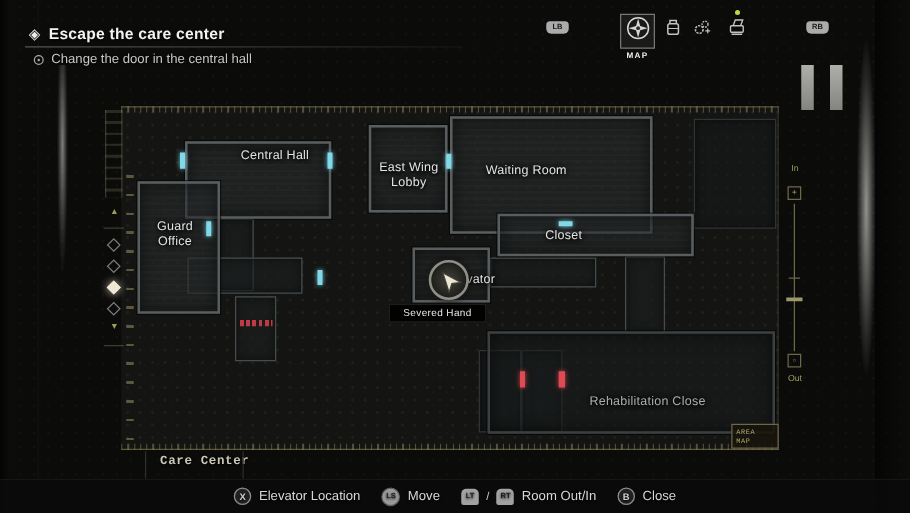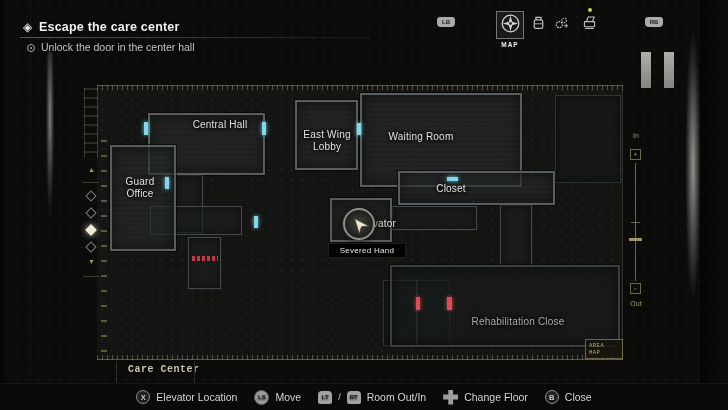--- a/index.html
+++ b/index.html
@@ -133,21 +133,21 @@
 <div class="abs streak-left"></div>
 <div class="abs streak-right"></div>
 <div class="abs seam-right"></div>
 <div class="abs pause-bar" style="left:641px;"></div>
 <div class="abs pause-bar" style="left:664px;"></div>
 
 <span class="abs quest-bullet">◈</span>
 <div class="abs quest-title">Escape the care center</div>
 <div class="abs quest-divider"></div>
 <span class="abs subtask-icon"></span>
-<div class="abs subtask-text">Unlock the door in the center hall</div>
+<div class="abs subtask-text">Change the door in the central hall</div>
 
 <div class="abs bumper" style="left:437px;">LB</div>
 <div class="abs tab-box">
   <span>
     <svg viewBox="0 0 24 24" width="21" height="21">
       <circle cx="12" cy="12" r="9.5" fill="none" stroke="#d6d6d6" stroke-width="1.4"></circle>
       <path d="M12 3.2 L13.9 10.1 L20.8 12 L13.9 13.9 L12 20.8 L10.1 13.9 L3.2 12 L10.1 10.1 Z" fill="#d6d6d6"></path>
       <circle cx="12" cy="12" r="1.7" fill="#2a2a2a"></circle>
     </svg>
   </span>
@@ -187,21 +187,21 @@
   <div class="abs ruler-top"></div>
   <div class="abs ruler-bottom"></div>
   <div class="abs ruler-left"></div>
   <div class="abs panel-right-line"></div>
 
   <div class="abs player" style="left: 246px; top: 123px;">
     <svg viewBox="0 0 24 24" width="21" height="21">
       <path d="M12 3 L19 20 L12 15.5 L5 20 Z" fill="#ece6d0" stroke="#44443c" stroke-width="1"></path>
     </svg>
   </div>
-  <div class="abs tooltip" id="tooltip" style="left: 231px; top: 158px; width: 78px; height: 15px;">Severed Hand</div>
+  <div class="abs tooltip" id="tooltip" style="left: 214px; top: 158px; width: 78px; height: 15px;">Severed Hand</div>
   <div class="abs area-badge">AREA MAP</div>
 <div class="corridor" style="left: 78px; top: 90px; width: 28px; height: 58px;"></div>
     <div class="corridor" style="left: 53px; top: 121px; width: 92px; height: 29px;"></div>
     <div class="corridor" style="left: 91px; top: 152px; width: 33px; height: 52px;"></div>
     <div class="corridor" style="left: 295px; top: 121px; width: 85px; height: 24px;"></div>
     <div class="corridor" style="left: 403px; top: 120px; width: 32px; height: 62px;"></div>
     <div class="corridor dim" style="left: 458px; top: 10px; width: 66px; height: 88px;"></div>
     <div class="corridor dim" style="left: 286px; top: 195px; width: 34px; height: 66px;"></div>
     <div class="corridor dim" style="left: 320px; top: 195px; width: 33px; height: 66px;"></div>
     <div class="room" style="left: 51px; top: 28px; width: 117px; height: 62px;"></div>
@@ -264,20 +264,16 @@
       <span class="key-stick">LS</span>
       <span>Move</span>
     </div>
     <div class="hb-item">
       <span class="key-trigger">LT</span>
       <span class="key-sep">/</span>
       <span class="key-trigger">RT</span>
       <span>Room Out/In</span>
     </div>
     <div class="hb-item">
-      <span class="key-dpad"></span>
-      <span>Change Floor</span>
-    </div>
-    <div class="hb-item">
       <span class="key-circle">B</span>
       <span>Close</span>
     </div>
   </div>
 
 </body></html>

